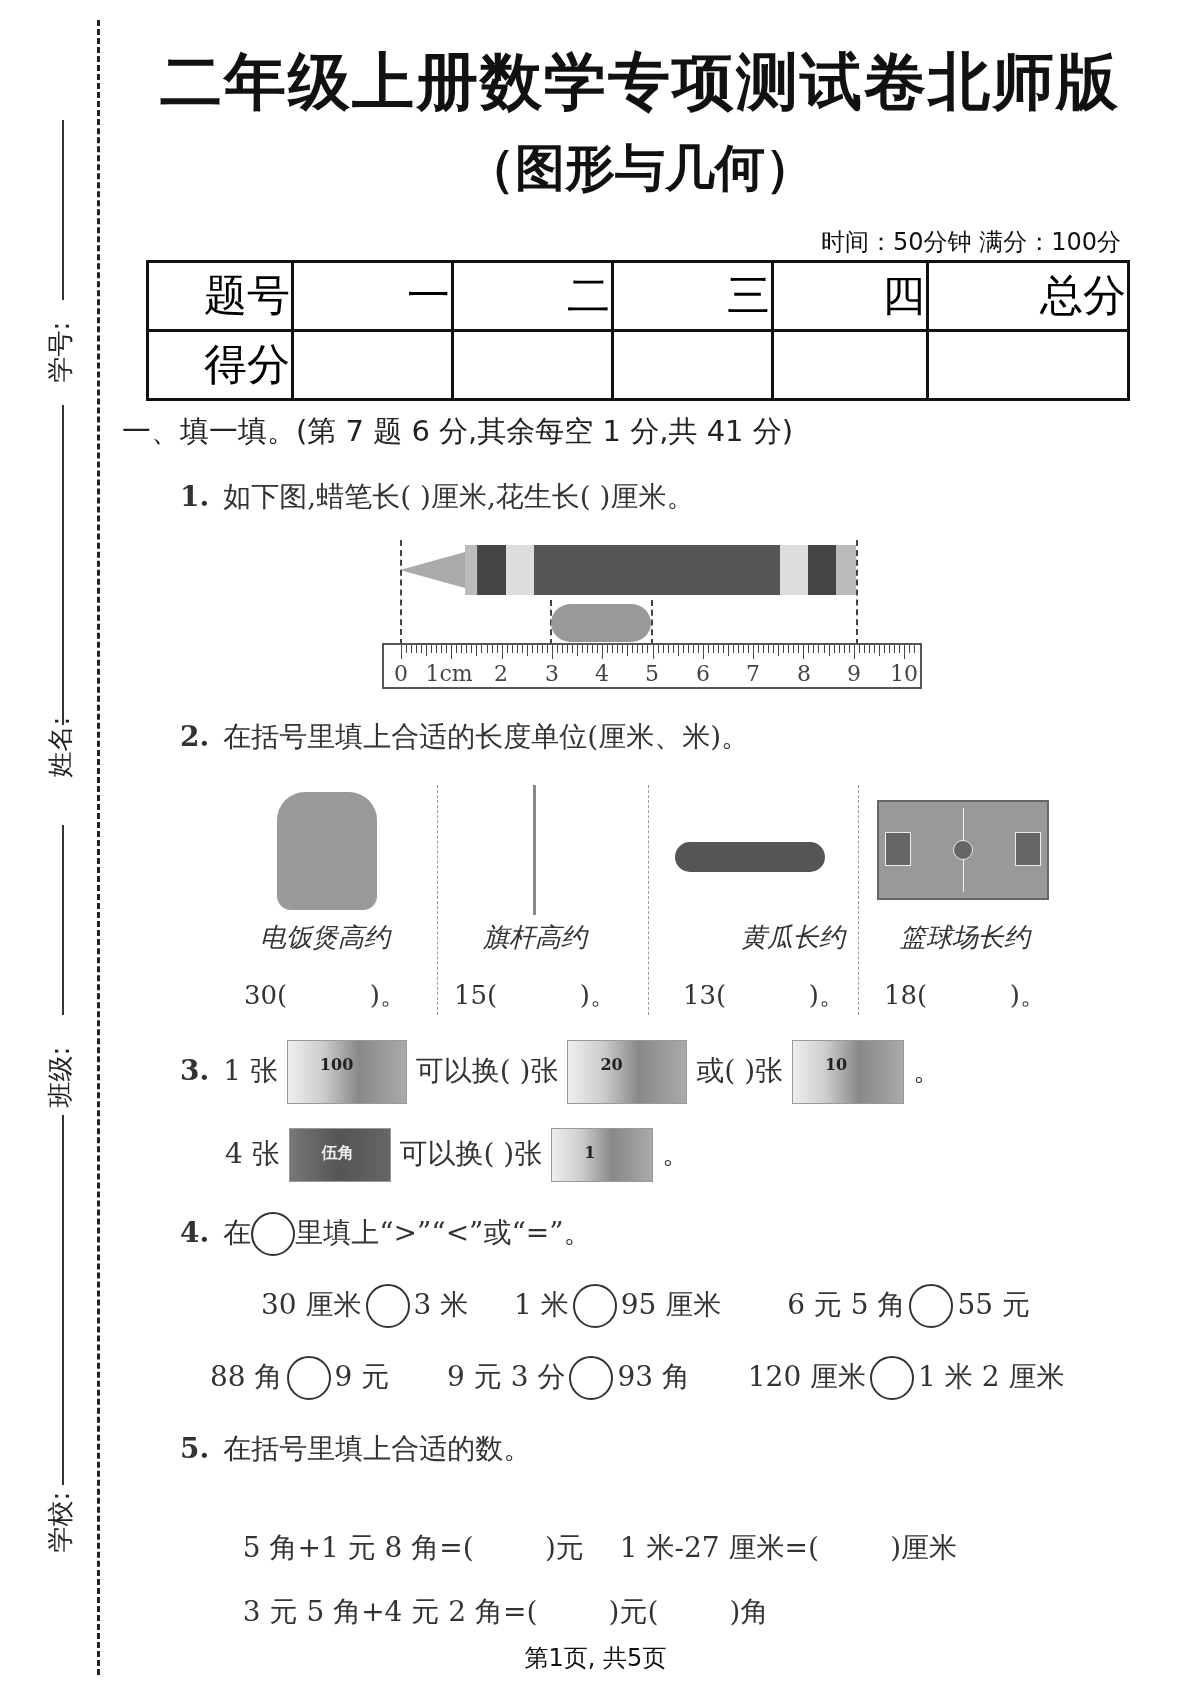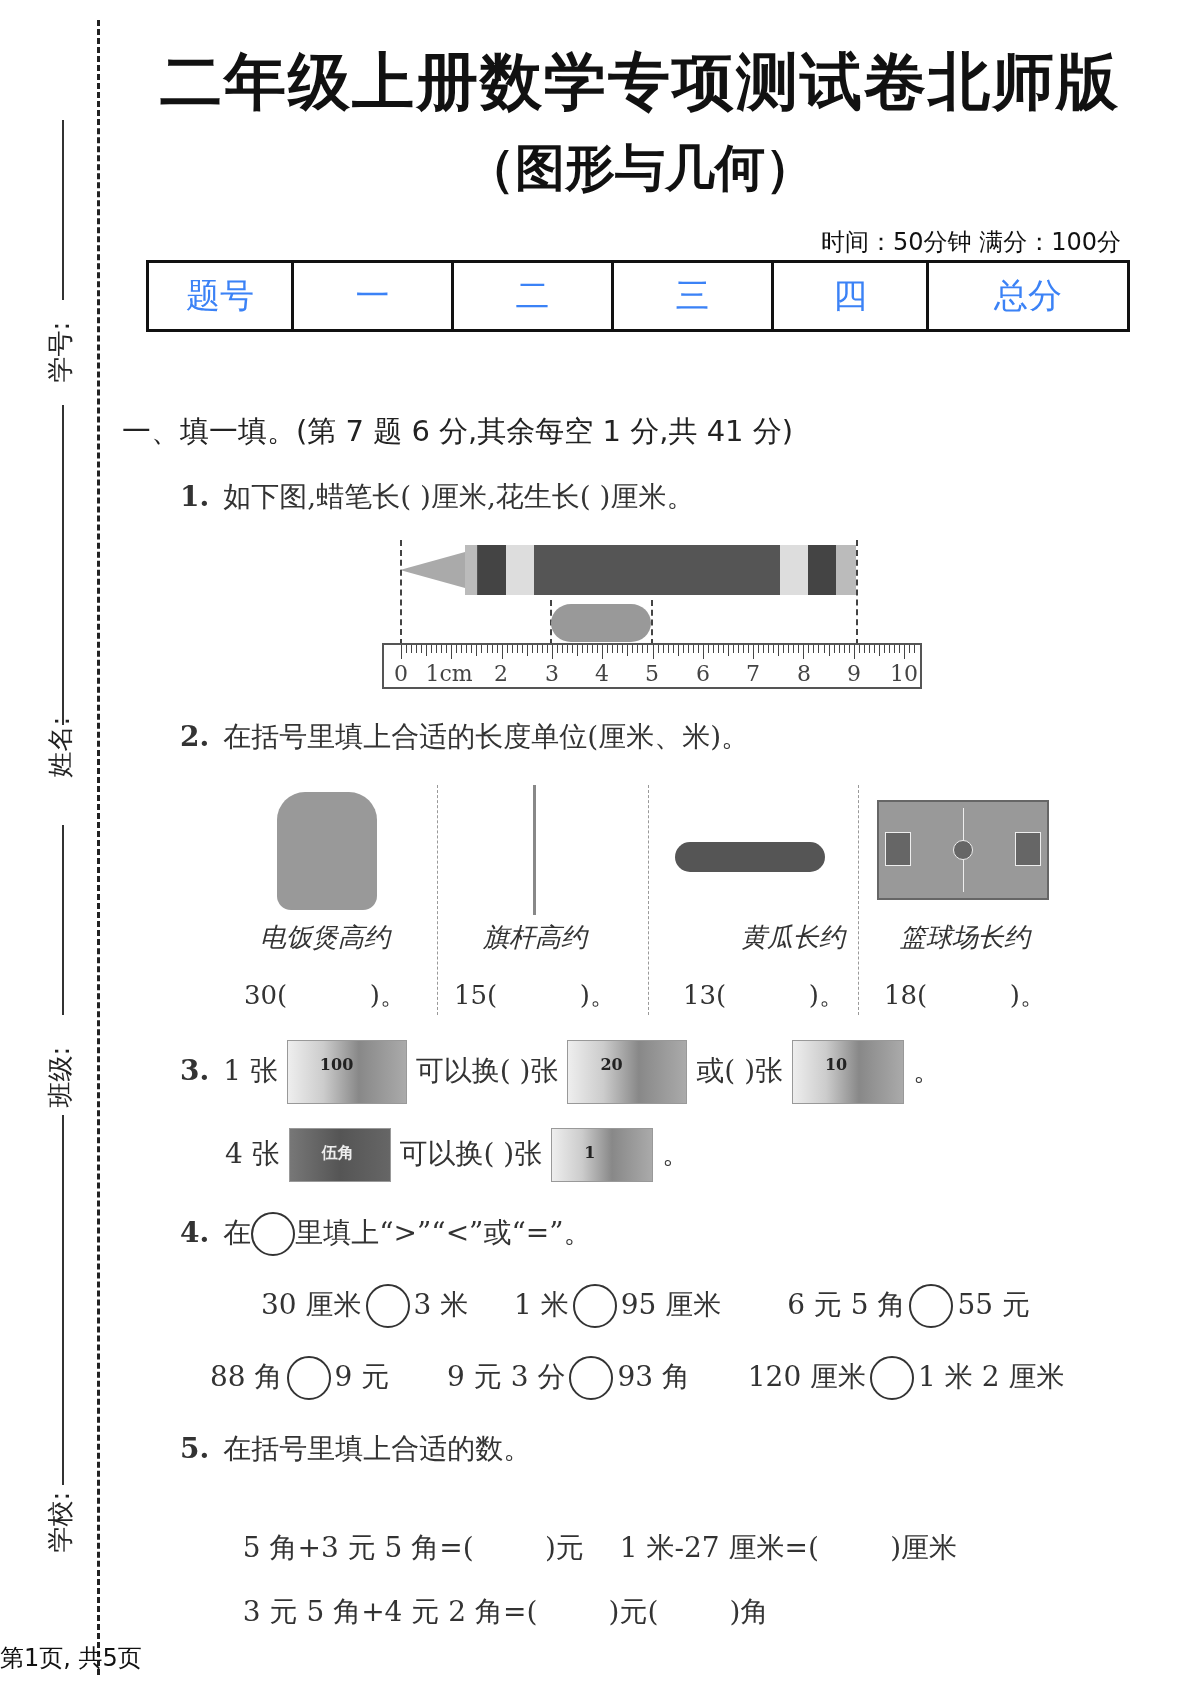--- a/index.html
+++ b/index.html
@@ -12,21 +12,21 @@
     
     .dash-line { position: absolute; left: 97px; top: 20px; height: 1655px; border-left: 3px dashed #222; }
     .bind-line { position: absolute; left: 62px; width: 0; border-left: 2px solid #333; }
     .bind-label { position: absolute; left: 30px; width: 60px; font-size: 26px; transform: rotate(-90deg); transform-origin: center; text-align: center; font-family: "DejaVu Sans", sans-serif; color:#222; white-space: nowrap; }
 
     .title { left: 150px; top: 40px; width: 980px; text-align: center; font-size: 62px; font-weight: bold; letter-spacing: 2px; color: #111; font-family: "DejaVu Sans", sans-serif; }
     .subtitle { left: 150px; top: 135px; width: 980px; text-align: center; font-size: 50px; font-weight: bold; color: #111; font-family: "DejaVu Sans", sans-serif; }
     .meta { right: 70px; top: 226px; font-size: 24px; font-family: "DejaVu Sans", sans-serif; color:#111; }
 
     table.score { position: absolute; left: 146px; top: 260px; width: 984px; border-collapse: collapse; }
-    table.score td { border: 3px solid #111; height: 64px; text-align: center; font-size: 34px; font-family: "DejaVu Sans", sans-serif; color:#3b82f6; }
+    table.score td { border: 3px solid #111; height: 64px; text-align: right; font-size: 43px; font-family: "DejaVu Sans", sans-serif; color:#000000; }
 
     .section { left: 122px; top: 412px; font-size: 29px; font-family: "DejaVu Sans", sans-serif; color: #222; }
     .q { font-size: 28px; color: #333; white-space: nowrap; }
     .qnum { font-weight: bold; font-family: "DejaVu Serif", serif; margin-right: 14px; }
 
     
     .crayon-body { position: absolute; left: 465px; top: 545px; width: 380px; height: 50px; background: #555; }
     .crayon-tip { position: absolute; left: 400px; top: 552px; width: 0; height: 0; border-top: 18px solid transparent; border-bottom: 18px solid transparent; border-right: 65px solid #aaa; }
     .crayon-band { position: absolute; top: 545px; height: 50px; }
     .vdash { position: absolute; border-left: 2px dashed #444; }
@@ -39,21 +39,21 @@
     .item { position: absolute; top: 790px; width: 200px; height: 230px; text-align: center; }
     .item .cap { position: absolute; top: 130px; left: 0; width: 100%; font-size: 26px; color: #333; font-style: italic; }
     .item .ans { position: absolute; top: 188px; left: 0; width: 100%; font-size: 26px; color: #333; white-space: pre; }
     .sep { position: absolute; top: 785px; height: 230px; border-left: 1px dashed #999; }
 
     .note { display: inline-block; width: 118px; height: 62px; vertical-align: middle; border: 1px solid #999; background: linear-gradient(90deg, #eee 0%, #ccc 30%, #888 60%, #aaa 100%); position: relative; }
     .note span { position: absolute; left: 32px; top: 14px; font-size: 16px; color:#222; font-weight: bold; }
     .note.small { width: 100px; height: 52px; }
     .note.dark { background: linear-gradient(90deg, #777, #555 50%, #666); }
     .circle { display: inline-block; width: 40px; height: 40px; border: 2px solid #333; border-radius: 50%; vertical-align: middle; margin: 0 4px; }
-    .footer { left: 0; width: 1191px; top: 1642px; font-size: 24px; font-family: "DejaVu Sans", sans-serif; color:#111; }
+    .footer { left: 0; width: 1191px; top: 1642px; text-align: center; font-size: 24px; font-family: "DejaVu Sans", sans-serif; color:#111; }
   </style>
 </head>
 <body>
 
 <div class="dash-line"></div>
 
 <div class="bind-line" style="top:120px;height:180px;"></div>
 <div class="bind-label" style="top:335px;">学号:</div>
 
 <div class="bind-line" style="top:405px;height:320px;"></div>
@@ -71,20 +71,28 @@
 
 <table class="score">
   <tbody>
       <tr>
     <td style="width:140px">题号</td>
     <td style="width:155px">一</td>
     <td style="width:155px">二</td>
     <td style="width:155px">三</td>
     <td style="width:150px">四</td>
     <td>总分</td>
+  </tr>
+  <tr>
+    <td>得分</td>
+    <td></td>
+    <td></td>
+    <td></td>
+    <td></td>
+    <td></td>
   </tr>
 </tbody>
   </table>
 
 <div class="abs section">一、填一填。(第 7 题 6 分,其余每空 1 分,共 41 分)</div>
 
 <div class="abs q" style="left:180px;top:478px;">
   <span class="qnum">1.</span><span>如下图,蜡笔长(        )厘米,花生长(        )厘米。</span>
 </div>
 
@@ -292,19 +300,19 @@
   <span style="display:inline-block;width:40px;"></span>
   <span>9 元 3 分</span><span class="circle"></span><span>93 角</span>
   <span style="display:inline-block;width:40px;"></span>
   <span>120 厘米</span><span class="circle"></span><span>1 米 2 厘米</span>
 </div>
 
 <div class="abs q" style="left:180px;top:1430px;">
   <span class="qnum">5.</span><span>在括号里填上合适的数。</span>
 </div>
 <div class="abs q" style="left:225px;top:1496px;white-space:pre;">
-  <span>5 角+3 元 5 角=(        )元</span><span style="display:inline-block;width:36px;"></span><span>1 米-27 厘米=(        )厘米</span>
+  <span>5 角+1 元 8 角=(        )元</span><span style="display:inline-block;width:36px;"></span><span>1 米-27 厘米=(        )厘米</span>
 </div>
 <div class="abs q" style="left:225px;top:1560px;white-space:pre;">
   <span>3 元 5 角+4 元 2 角=(        )元(        )角</span>
 </div>
 
 <div class="abs footer">第1页, 共5页</div>
 
 </body></html>

